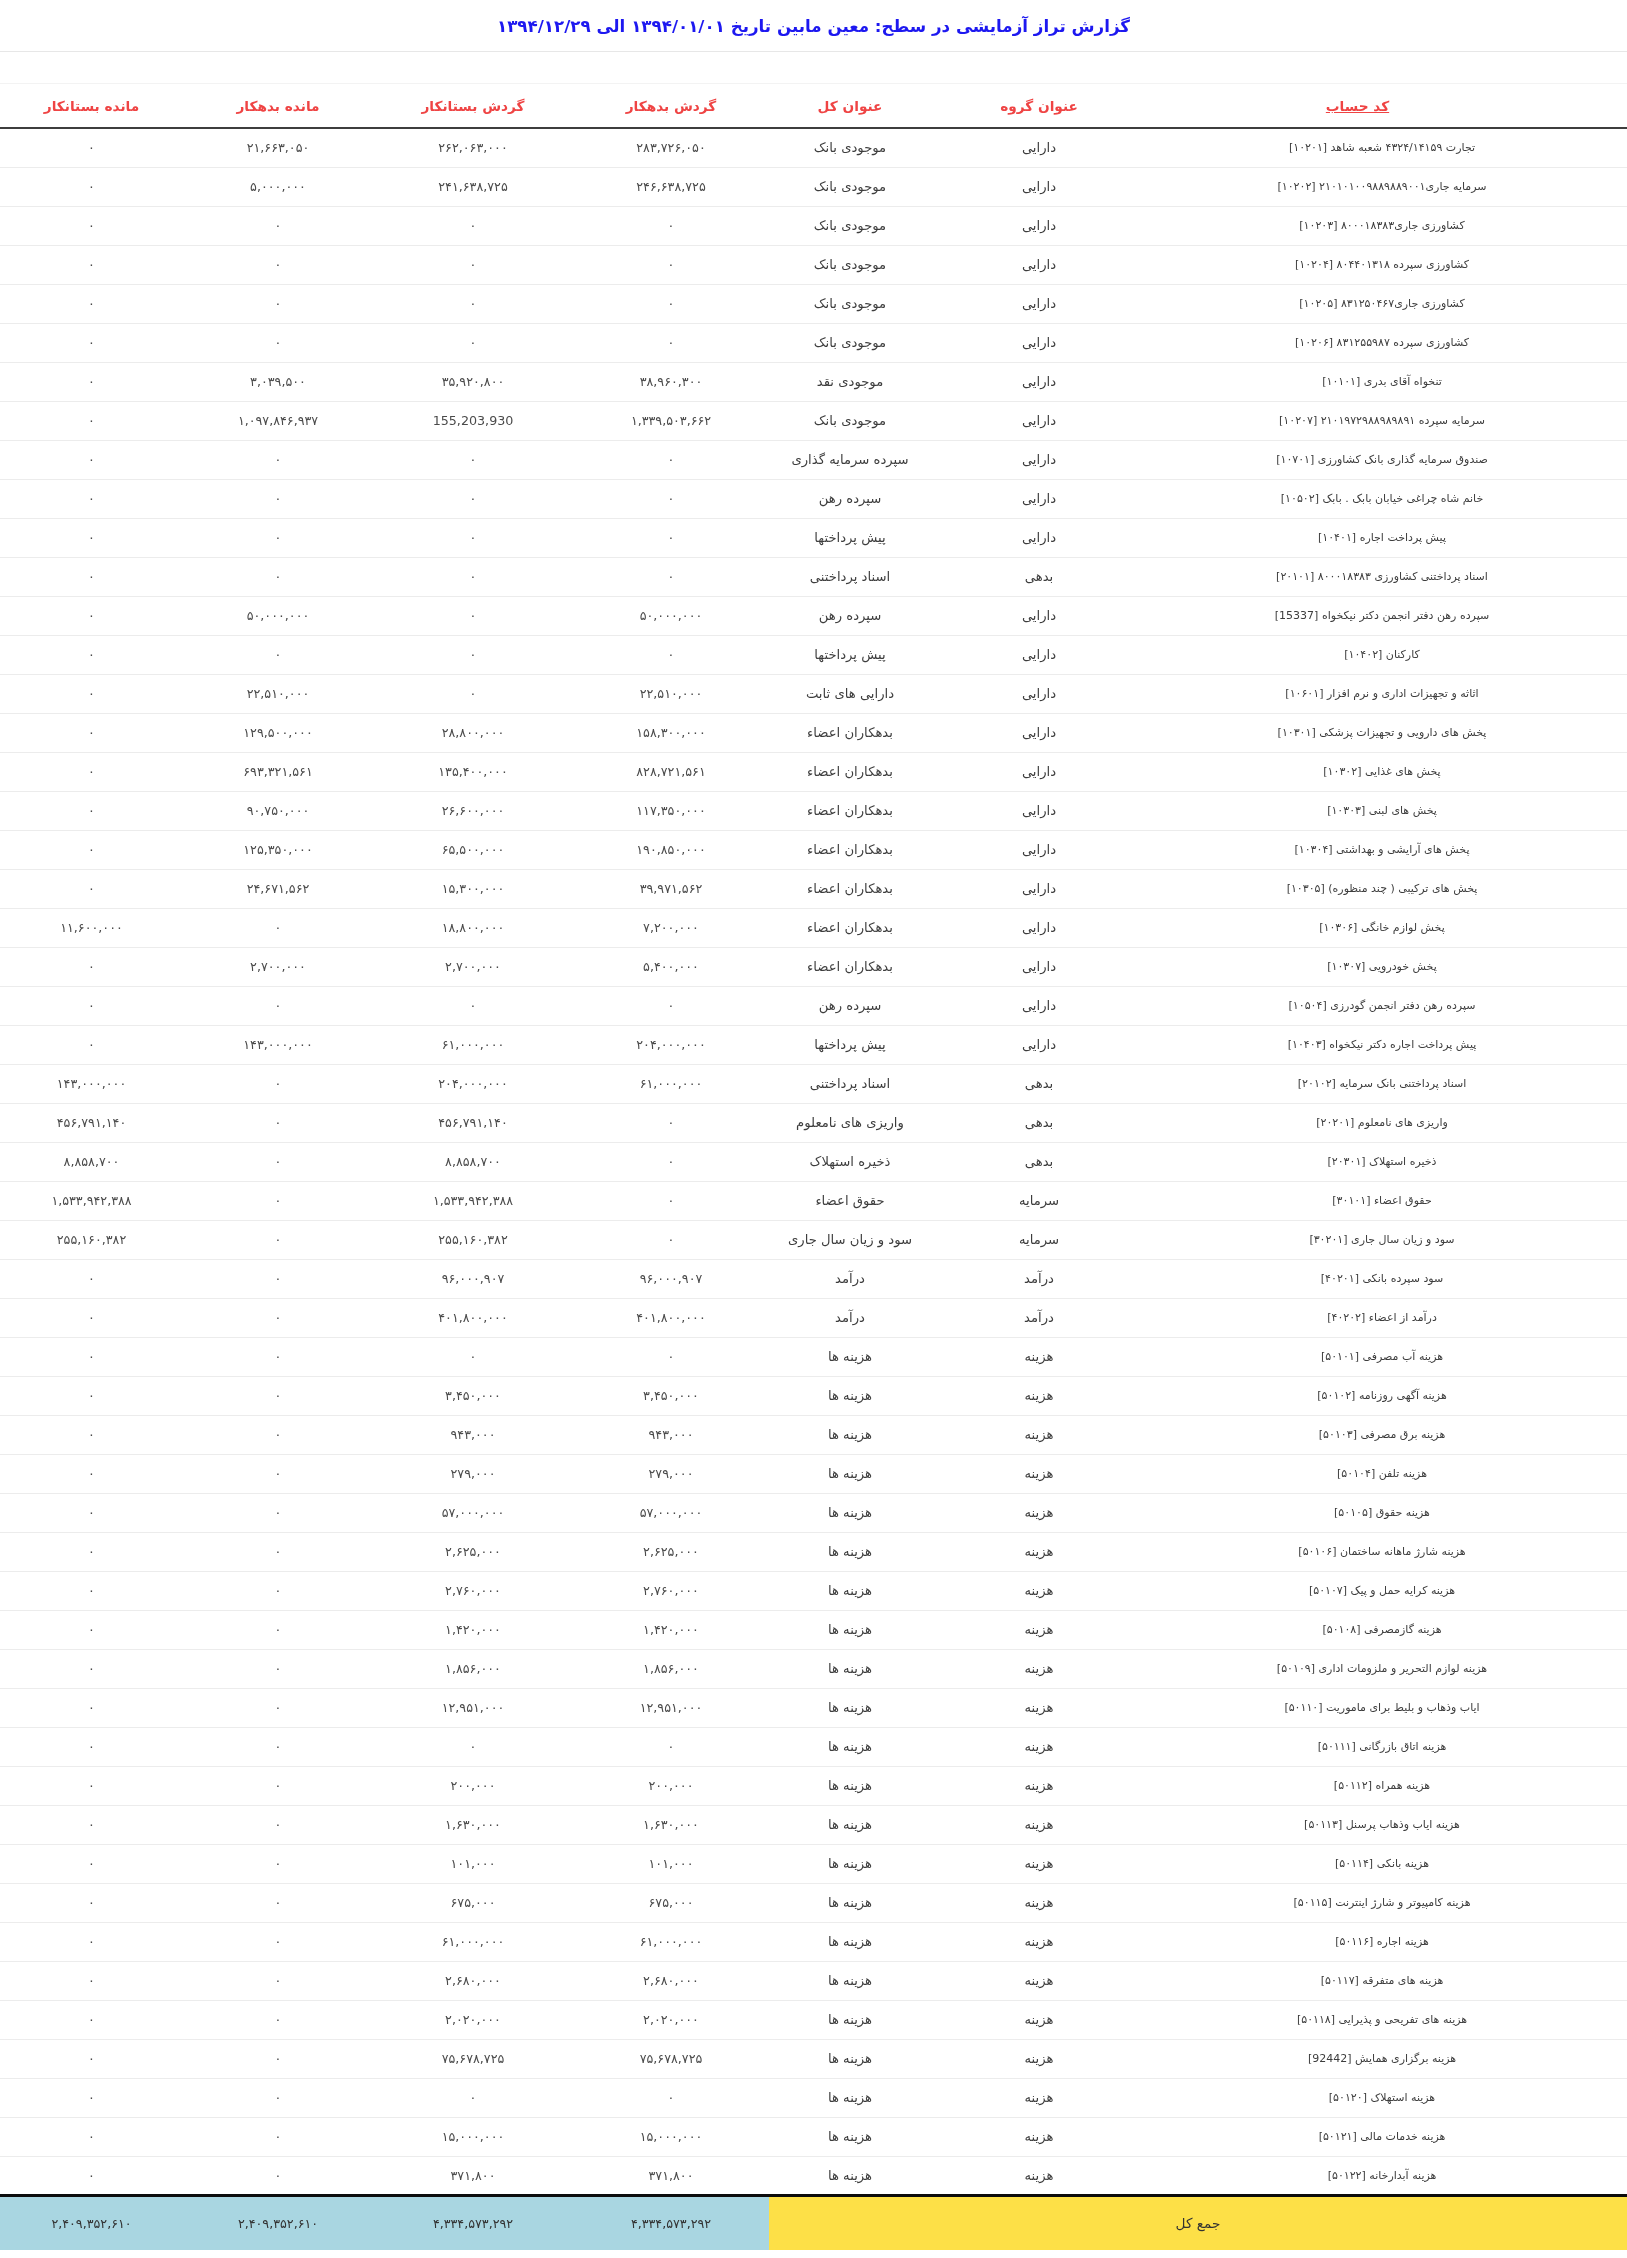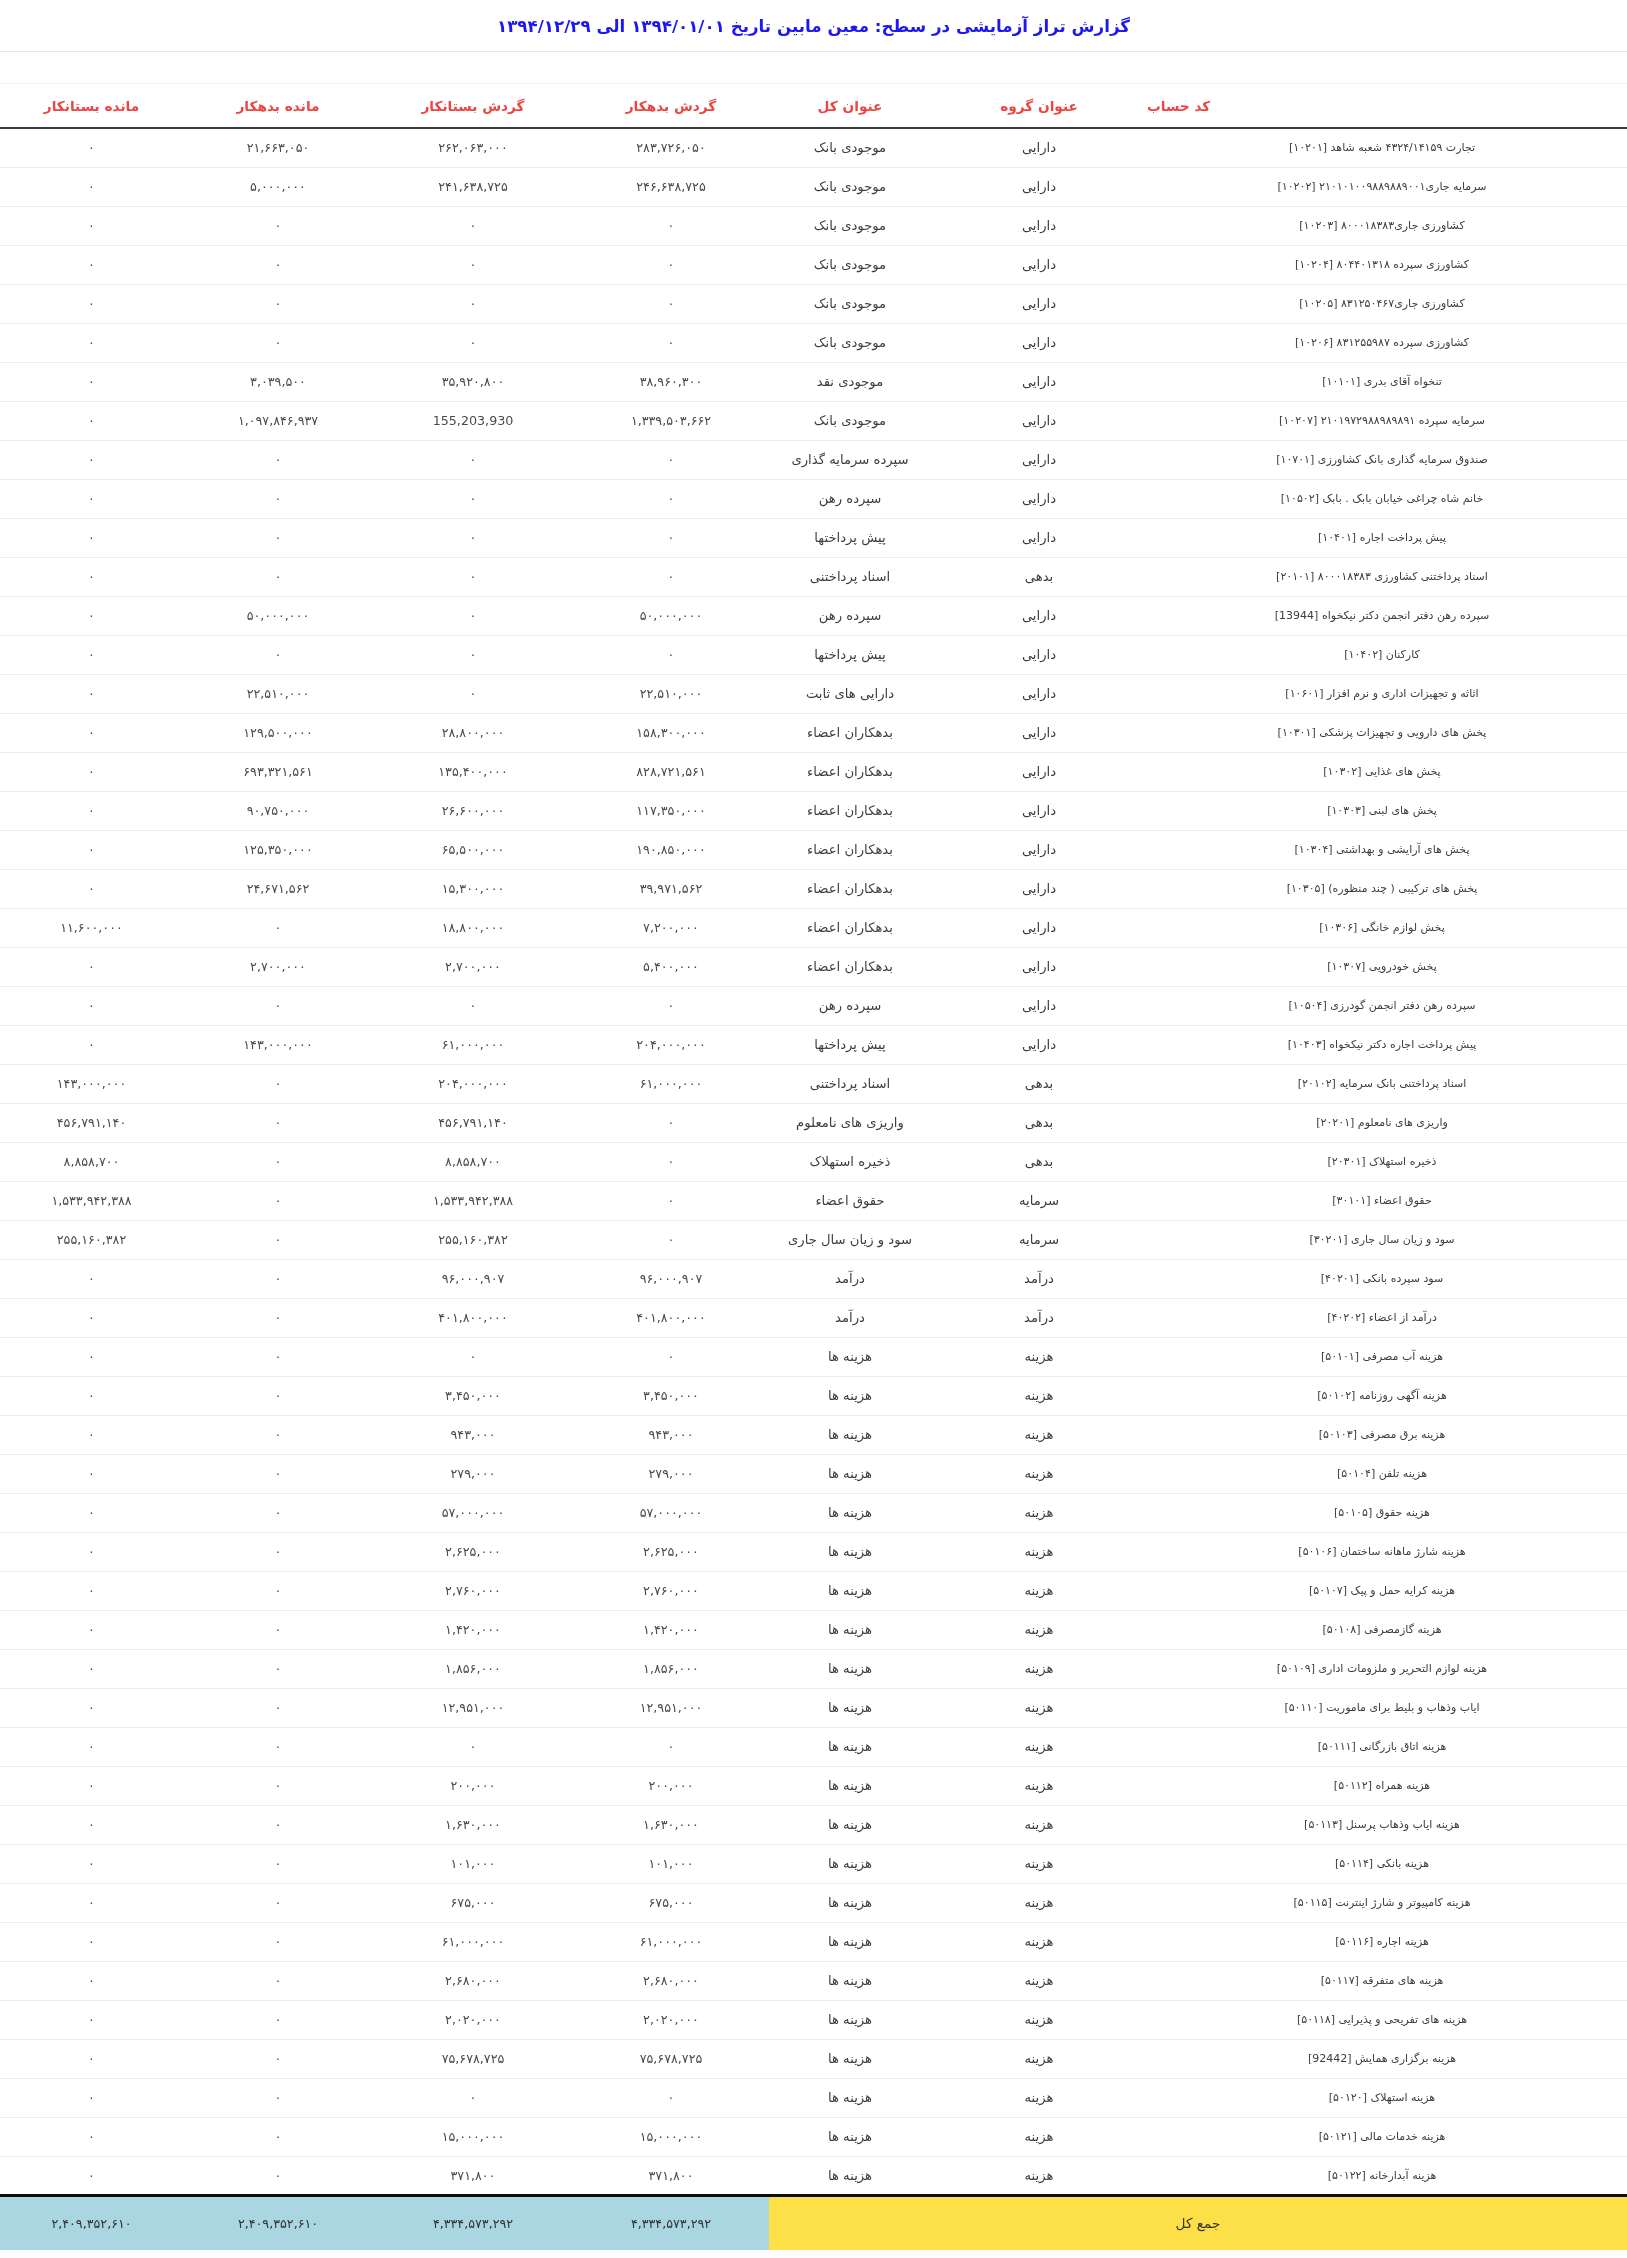--- a/index.html
+++ b/index.html
@@ -18,21 +18,21 @@
   .spacer-band{height:31px;border-bottom:1px solid #f3f3f3;}
   table.balance{
     width:1627px;table-layout:fixed;border-collapse:collapse;
   }
   thead th{
     height:44px;box-sizing:border-box;
     border-bottom:2px solid #3e3e3e;
     font-size:13.7px;font-weight:bold;color:#ef4444;
     text-align:center;vertical-align:middle;padding:0;
   }
-  thead th.th-account{text-align:left;padding-left:0;padding-right:59px;}
+  thead th.th-account{text-align:center;padding-left:0;padding-right:59px;text-decoration:underline;}
   tbody td{
     height:39px;box-sizing:border-box;
     border-bottom:1px solid #ececec;
     vertical-align:middle;padding:0;
     white-space:nowrap;overflow:hidden;
   }
   td.cell-account{text-align:center;padding-right:10px;font-size:11px;color:#3d3d3d;}
   td.cell-text{text-align:center;font-size:13.2px;color:#3d3d3d;}
   td.cell-num{text-align:center;font-size:12.7px;color:#4a4a4a;}
   tfoot td{
@@ -177,21 +177,21 @@
         <tr>
           <td class="cell-account">اسناد پرداختنی کشاورزی ۸۰۰۰۱۸۳۸۳ [۲۰۱۰۱]</td>
           <td class="cell-text">بدهی</td>
           <td class="cell-text">اسناد پرداختنی</td>
           <td class="cell-num">۰</td>
           <td class="cell-num">۰</td>
           <td class="cell-num">۰</td>
           <td class="cell-num">۰</td>
         </tr>
         <tr>
-          <td class="cell-account">سپرده رهن دفتر انجمن دکتر نیکخواه [13944]</td>
+          <td class="cell-account">سپرده رهن دفتر انجمن دکتر نیکخواه [15337]</td>
           <td class="cell-text">دارایی</td>
           <td class="cell-text">سپرده رهن</td>
           <td class="cell-num">۵۰,۰۰۰,۰۰۰</td>
           <td class="cell-num">۰</td>
           <td class="cell-num">۵۰,۰۰۰,۰۰۰</td>
           <td class="cell-num">۰</td>
         </tr>
         <tr>
           <td class="cell-account">کارکنان [۱۰۴۰۲]</td>
           <td class="cell-text">دارایی</td>

